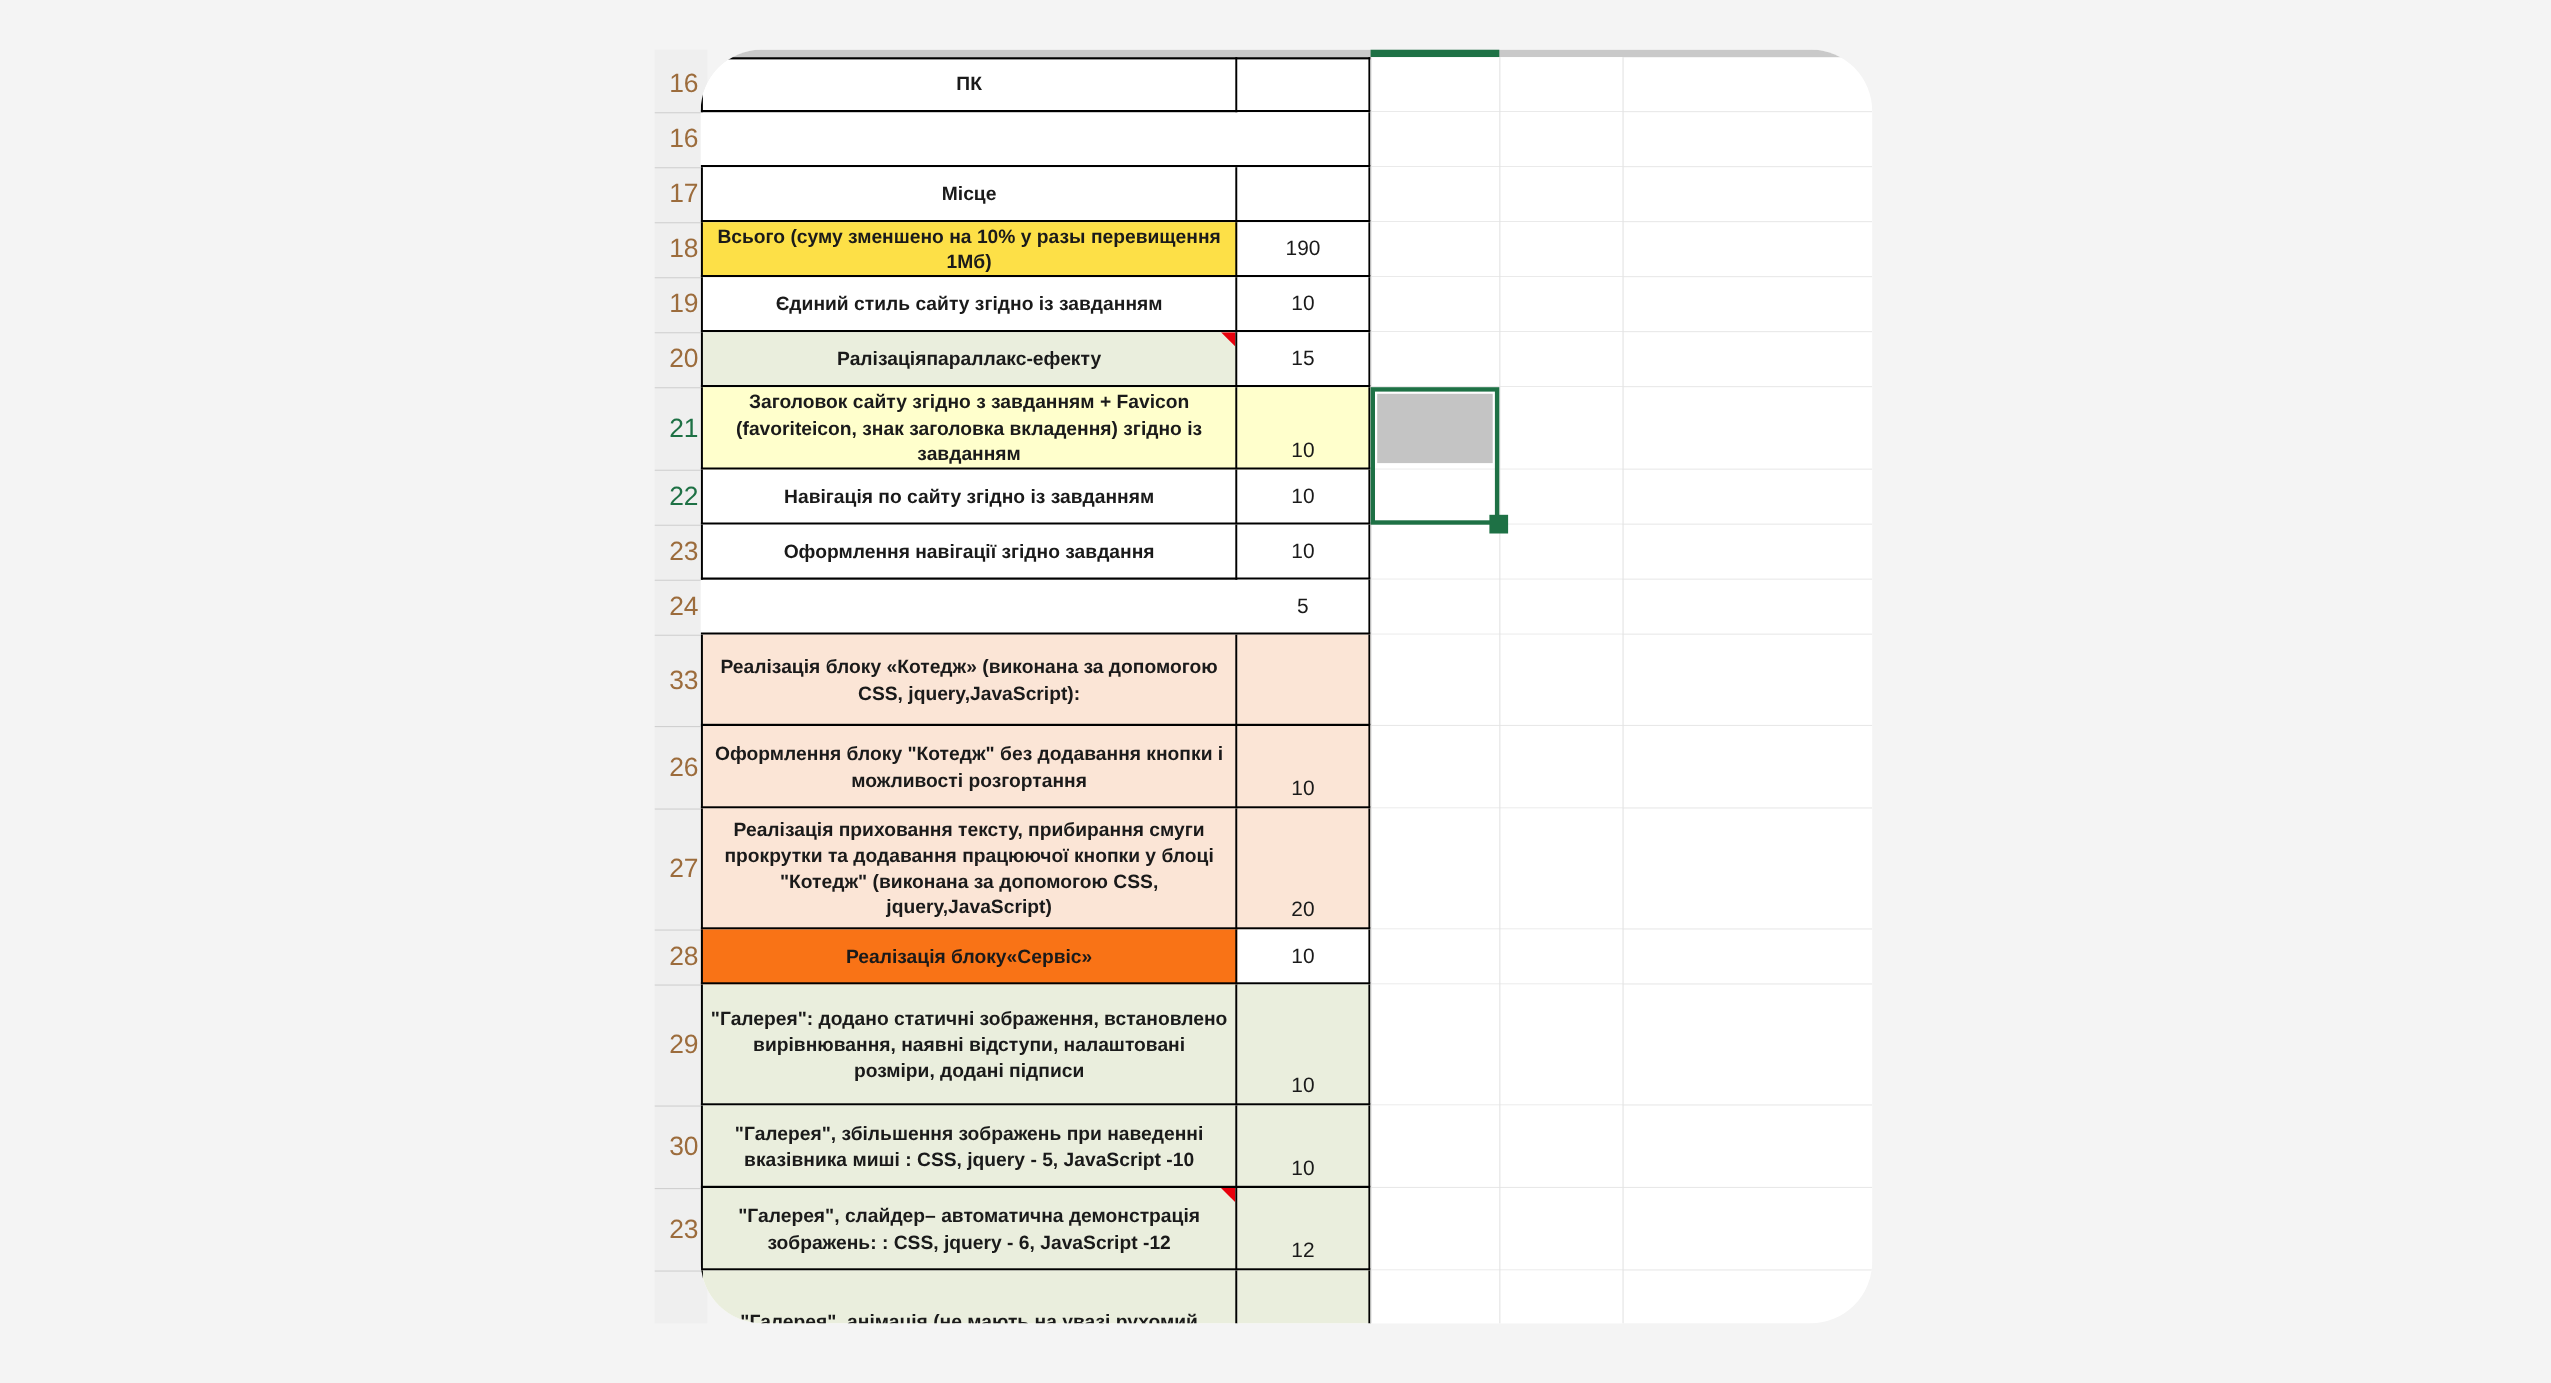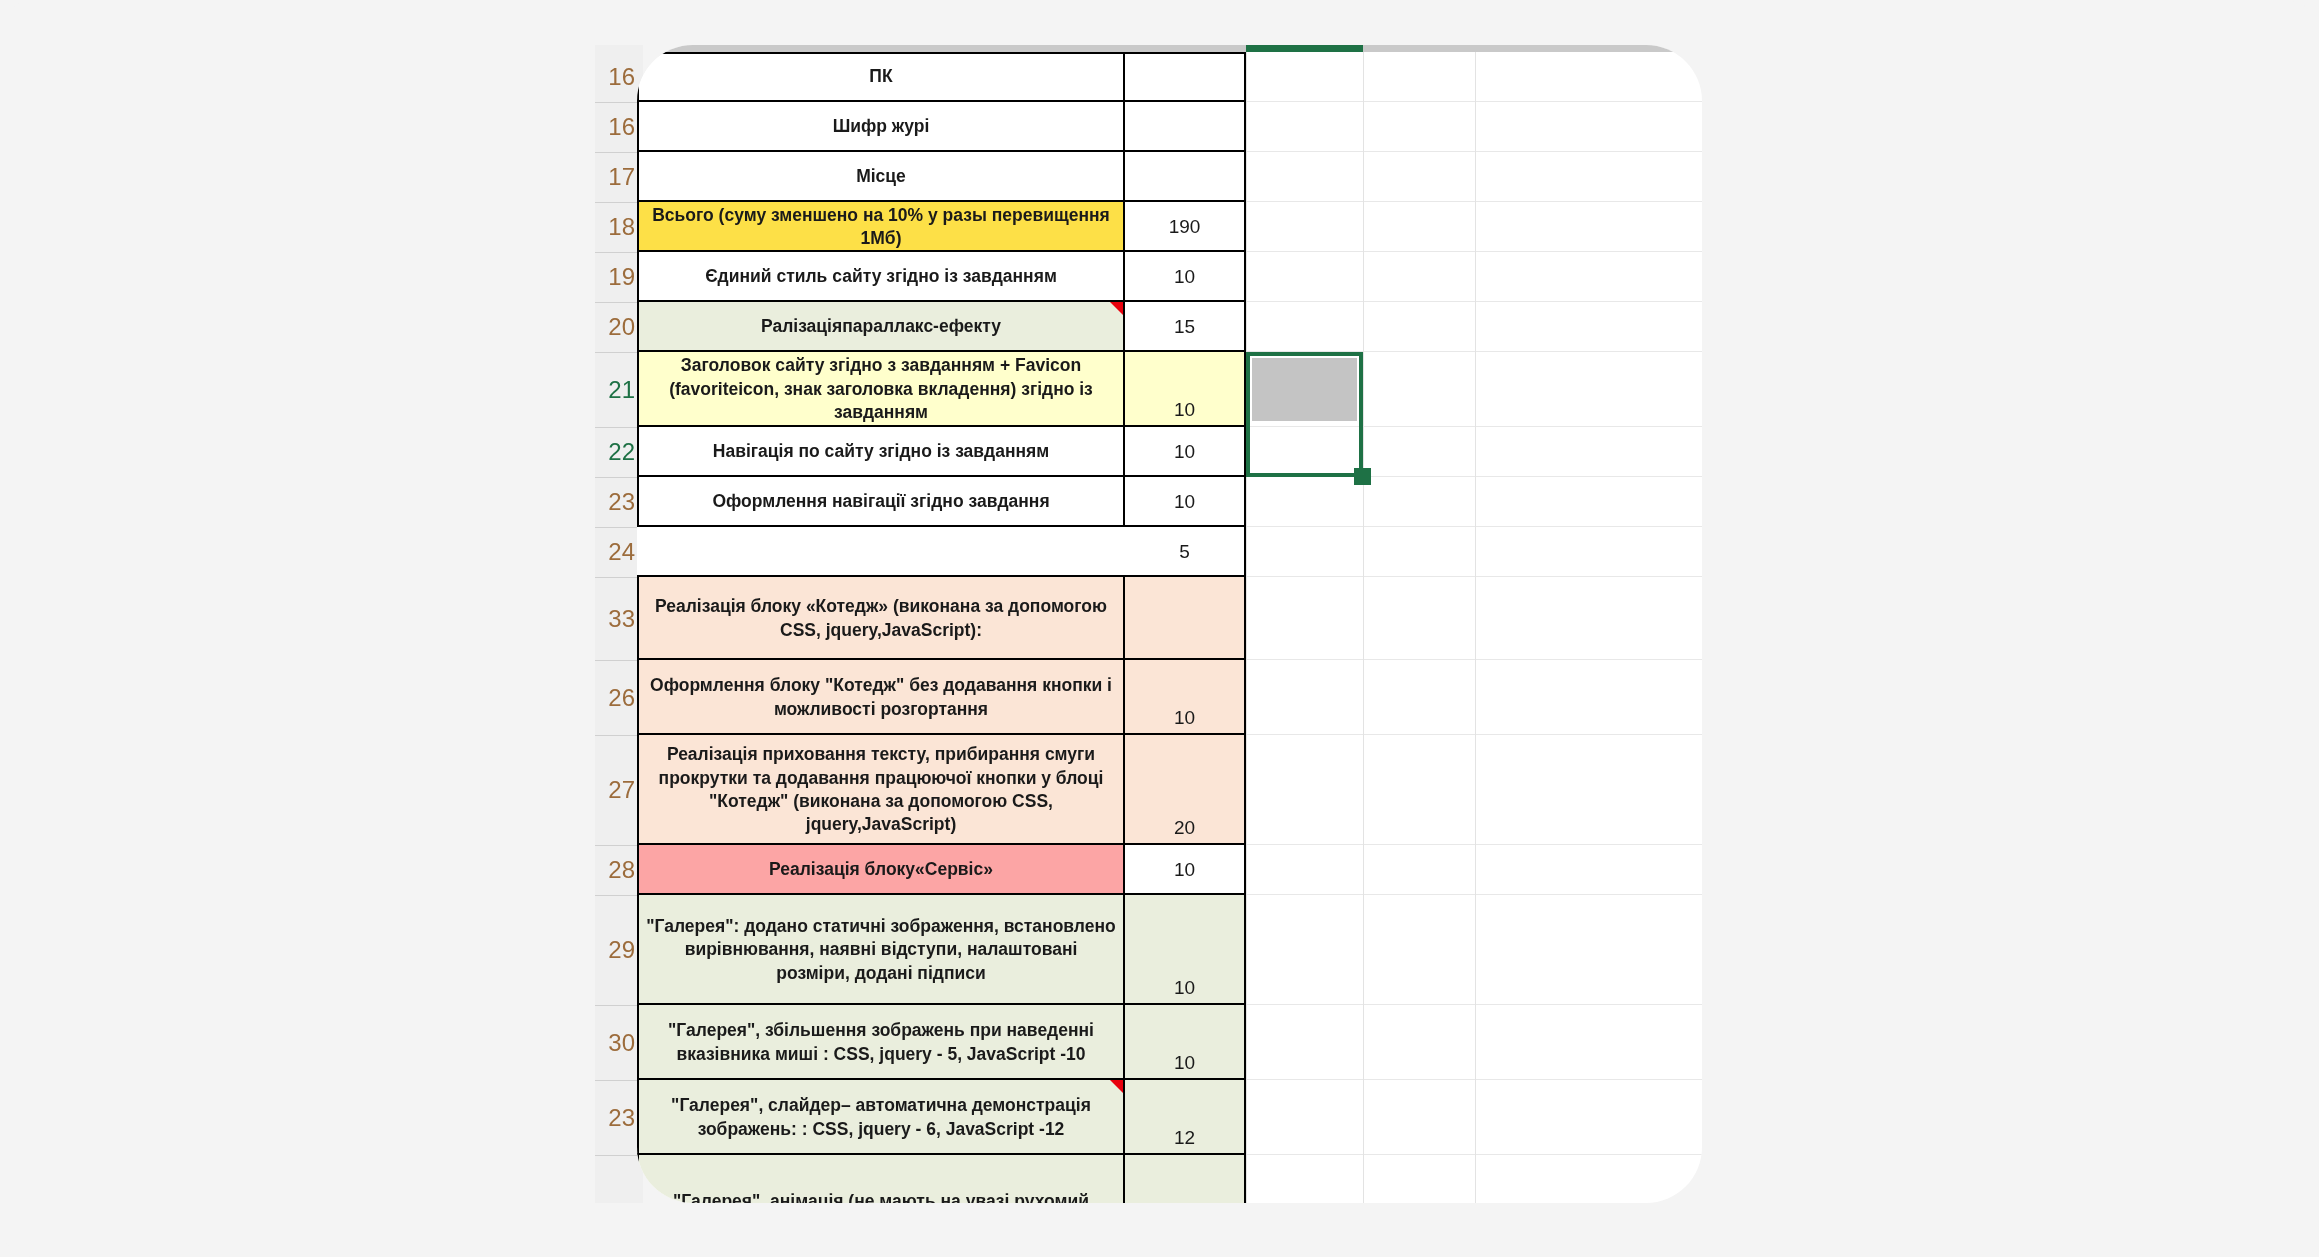--- a/index.html
+++ b/index.html
@@ -186,23 +186,20 @@
           </div>
           <div class="cell c-val bd-r" style="background: rgb(255, 255, 255);">
             <div class="val"></div>
           </div>
           <div class="cell c-x f-white"></div>
           <div class="cell c-y f-white"></div>
           <div class="hline hline-bot"></div>
           <div class="hfaint" style="left: 609px; width: 456px; bottom: 0px;"></div>
         </div>
         <div class="row" style="height: 50px;">
-          <div class="cell c-label bd-l bd-r" style="background: rgb(255, 255, 255);">
-            <div class="lbl">Шифр журі</div>
-          </div>
           <div class="cell c-val bd-r" style="background: rgb(255, 255, 255);">
             <div class="val"></div>
           </div>
           <div class="cell c-x f-white"></div>
           <div class="cell c-y f-white"></div>
           <div class="hline hline-bot"></div>
           <div class="hfaint" style="left: 609px; width: 456px; bottom: 0px;"></div>
         </div>
         <div class="row" style="height: 50px;">
           <div class="cell c-label bd-l bd-r" style="background: rgb(255, 255, 255);">
@@ -328,21 +325,21 @@
           </div>
           <div class="cell c-val bd-r" style="background: rgb(251, 229, 214); align-items: flex-end; padding-bottom: 6px;">
             <div class="val">20</div>
           </div>
           <div class="cell c-x f-white"></div>
           <div class="cell c-y f-white"></div>
           <div class="hline hline-bot"></div>
           <div class="hfaint" style="left: 609px; width: 456px; bottom: 0px;"></div>
         </div>
         <div class="row" style="height: 50px;">
-          <div class="cell c-label bd-l bd-r" style="background: #fca5a5;">
+          <div class="cell c-label bd-l bd-r" style="background: #f97316;">
             <div class="lbl">Реалізація блоку«Сервіс»</div>
           </div>
           <div class="cell c-val bd-r" style="background: rgb(255, 255, 255);">
             <div class="val">10</div>
           </div>
           <div class="cell c-x f-white"></div>
           <div class="cell c-y f-white"></div>
           <div class="hline hline-bot"></div>
           <div class="hfaint" style="left: 609px; width: 456px; bottom: 0px;"></div>
         </div>

